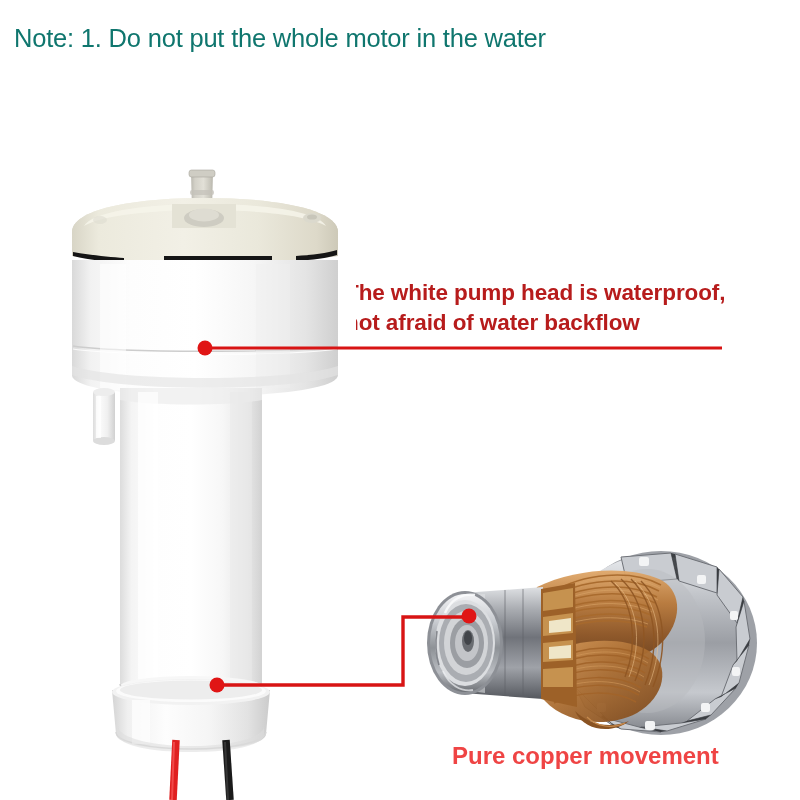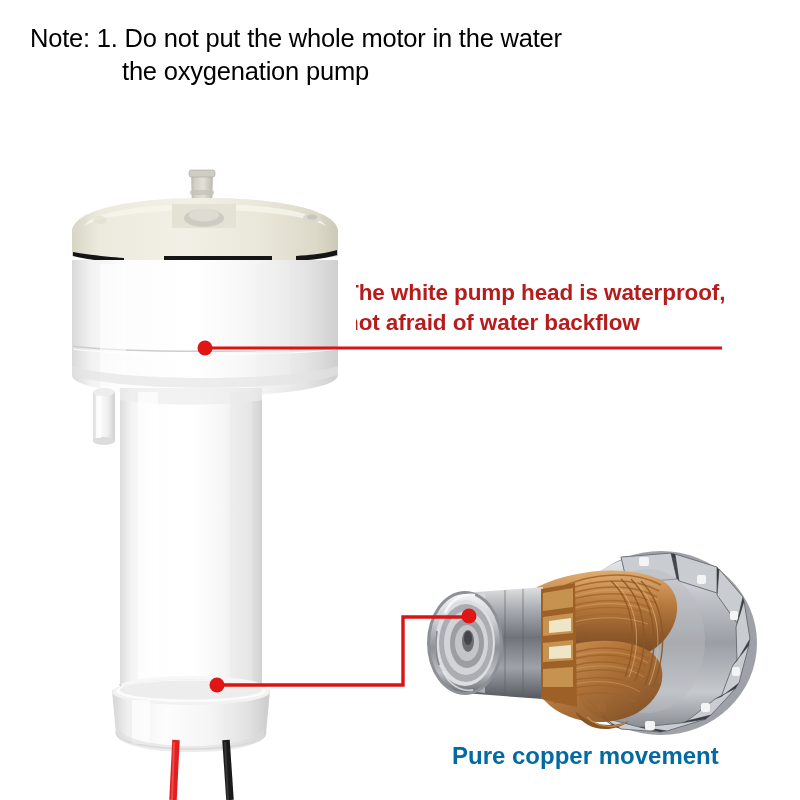--- a/index.html
+++ b/index.html
@@ -19,26 +19,25 @@
     background: #ffffff;
     overflow: hidden;
   }
 
   
   .note-block {
     position: absolute;
     left: 14px;
     top: 22px;
     width: 770px;
-    color: #000000;
+    color: #0f766e;
     font-size: 25.5px;
     line-height: 33px;
     letter-spacing: -0.2px;
     white-space: nowrap;
-    margin-left: 16px;
   }
   .note-line-1 { padding-left: 0px; }
   .note-line-2 { padding-left: 77px; }
   .note-line-3 { padding-left: 92px; }
 
   
   .callout-waterproof {
     position: absolute;
     left: 356px;
     top: 278px;
@@ -49,21 +48,21 @@
     line-height: 30px;
     letter-spacing: -0.1px;
     white-space: nowrap;
     overflow: hidden;
     text-indent: -11px;
   }
   .callout-copper {
     position: absolute;
     left: 452px;
     top: 742px;
-    color: #0369a1;
+    color: #ef4444;
     font-weight: bold;
     font-size: 24px;
     letter-spacing: 0px;
     white-space: nowrap;
   }
 
   
   .leader-svg {
     position: absolute;
     left: 0;
@@ -90,21 +89,20 @@
     height: 215px;
   }
 </style>
 </head>
 <body>
 
 <div id="stage">
 
   <div class="note-block">
     <div class="note-line-1">Note: 1. Do not put the whole motor in the water</div>
-    <div class="note-line-3">the oxygenation pump</div>
   </div>
 
   <svg class="pump-svg" viewBox="0 0 290 640">
     <defs>
       <linearGradient id="capGrad" x1="0" y1="0" x2="1" y2="0">
         <stop offset="0" stop-color="#d8d5c6"></stop>
         <stop offset="0.10" stop-color="#eceadd"></stop>
         <stop offset="0.42" stop-color="#f2f0e6"></stop>
         <stop offset="0.70" stop-color="#eae8db"></stop>
         <stop offset="0.92" stop-color="#ddd9c9"></stop>

